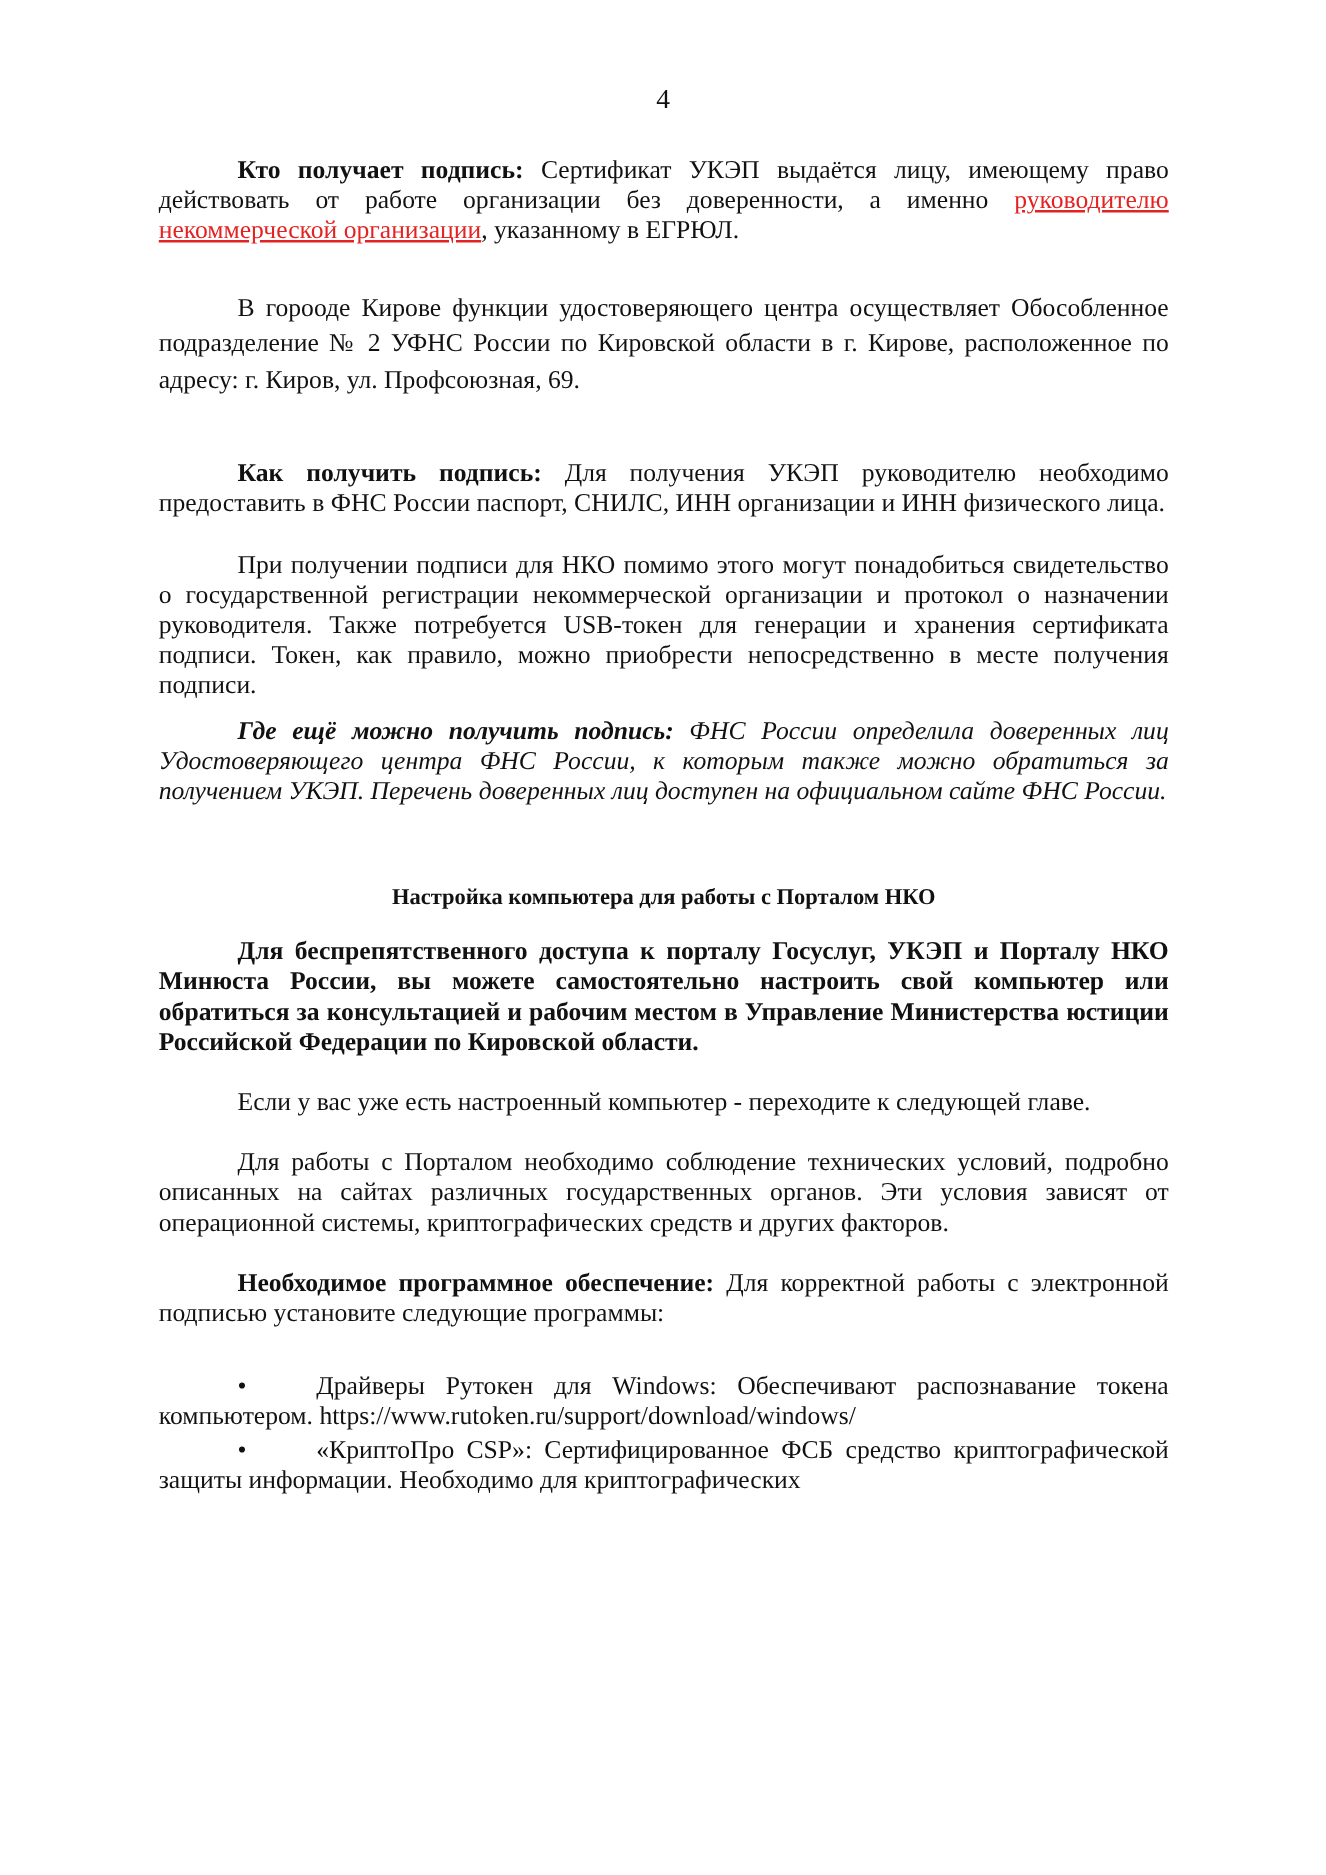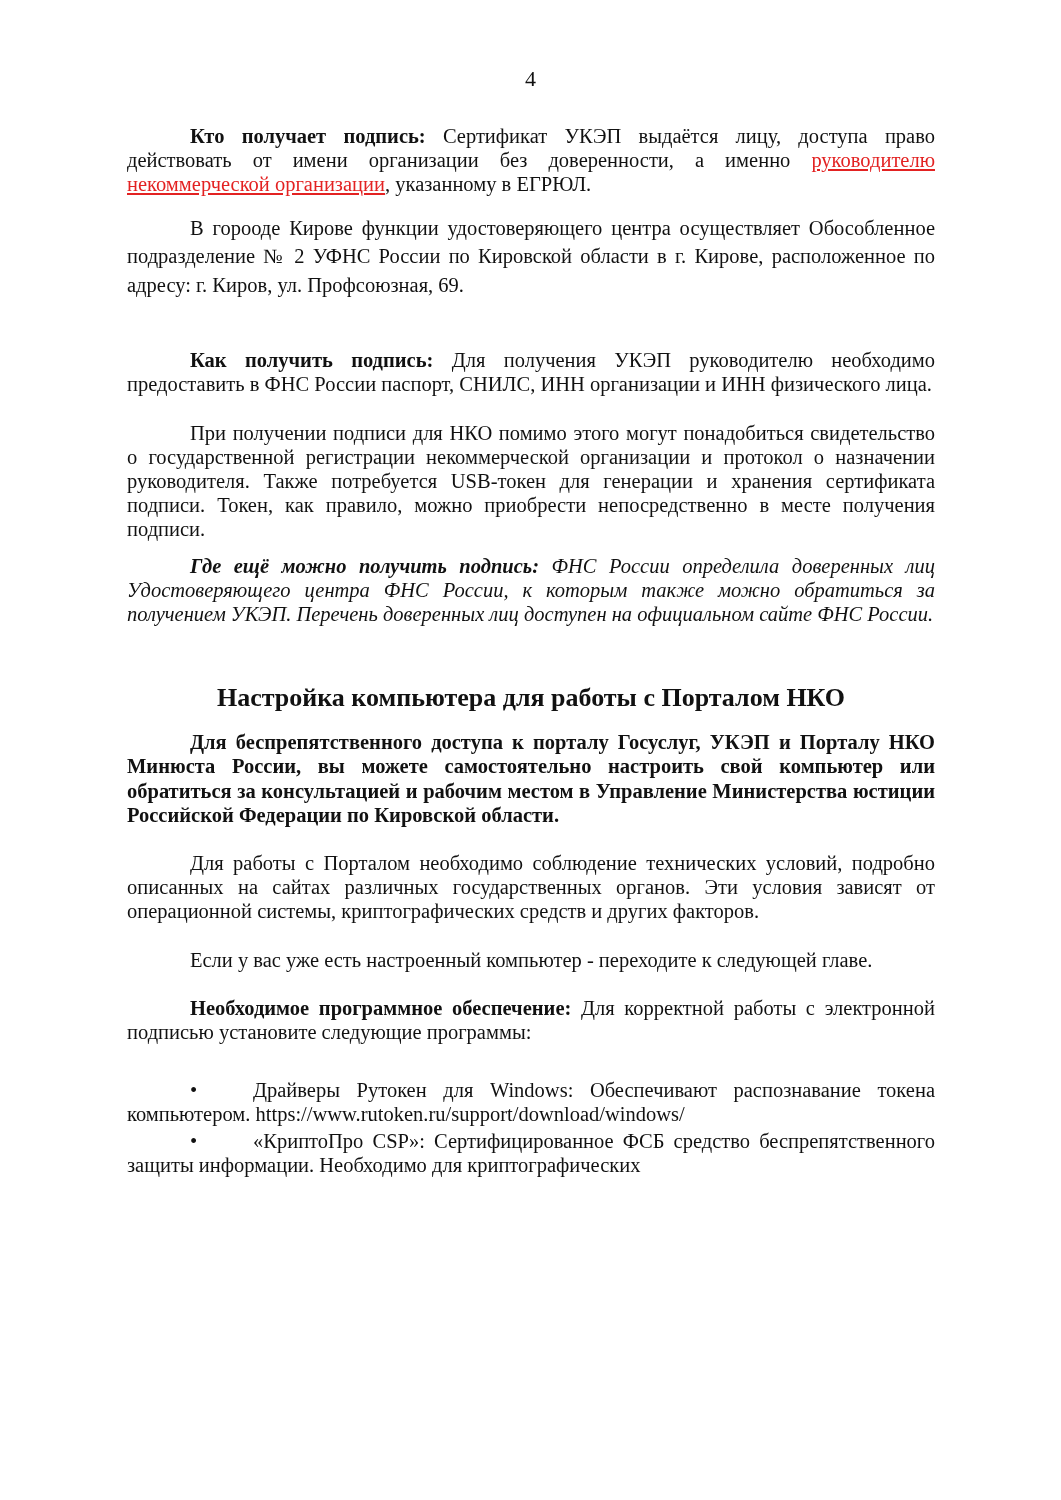--- a/index.html
+++ b/index.html
@@ -13,52 +13,52 @@
       text-align: center; font-size: 22px; line-height: 30px;
     }
     .content {
       position: absolute; left: 127px; width: 808px; top: 124px;
       font-size: 20.5px; line-height: 24.2px;
     }
     p { margin: 0; text-align: justify; text-indent: 63px; }
     .b { font-weight: bold; }
     a.red-link { color: #e32222; text-decoration: underline; }
     .heading {
-      text-align: center; font-weight: bold; font-size: 26px; line-height: 28px;
+      text-align: center; font-weight: bold; font-size: 18px; line-height: 28px;
       text-indent: 0; margin: 0;
     }
     .bullet { text-indent: 63px; }
     .bullet .dot { display: inline-block; width: 63px; text-indent: 0; }
     .url { font-weight: normal; }
   </style>
 </head>
 <body>
 
 <div class="page-number">4</div>
 
 <div class="content">
 
-  <p><span class="b">Кто получает подпись:</span><span> Сертификат УКЭП выдаётся лицу, доступа право действовать от имени организации без доверенности, а именно </span><a class="red-link">руководителю некоммерческой организации</a><span>, указанному в ЕГРЮЛ.</span></p>
+  <p><span class="b">Кто получает подпись:</span><span> Сертификат УКЭП выдаётся лицу, имеющему право действовать от работе организации без доверенности, а именно </span><a class="red-link">руководителю некоммерческой организации</a><span>, указанному в ЕГРЮЛ.</span></p>
 
-  <p style="margin-top:17px; line-height:28.5px;"><span>В горооде Кирове функции удостоверяющего центра осуществляет Обособленное подразделение № 2 УФНС России по Кировской области в г. Кирове,</span> <span>расположенное по адресу: г. Киров, ул. Профсоюзная, 69.</span></p>
+  <p style="margin-top:36px; line-height:28.5px;"><span>В горооде Кирове функции удостоверяющего центра осуществляет Обособленное подразделение № 2 УФНС России по Кировской области в г. Кирове,</span> <span>расположенное по адресу: г. Киров, ул. Профсоюзная, 69.</span></p>
 
   <p style="margin-top:49px;"><span class="b">Как получить подпись:</span><span> Для получения УКЭП руководителю необходимо предоставить в ФНС России паспорт, СНИЛС, ИНН организации и ИНН физического лица.</span></p>
 
   <p style="margin-top:24px;"><span>При получении подписи для НКО помимо этого могут понадобиться свидетельство о государственной регистрации некоммерческой организации и протокол о назначении руководителя. Также потребуется USB-токен для генерации и хранения сертификата подписи. Токен, как правило, можно приобрести непосредственно в месте получения подписи.</span></p>
 
   <p style="margin-top:12px;font-style:italic;"><span class="b">Где ещё можно получить подпись:</span><span> ФНС России определила доверенных лиц Удостоверяющего центра ФНС России, к которым также можно обратиться за получением УКЭП. Перечень доверенных лиц доступен на официальном сайте ФНС России.</span></p>
 
   <h2 class="heading" style="margin-top:58px;">Настройка компьютера для работы с Порталом НКО</h2>
 
   <p style="margin-top:18px;font-weight:bold;"><span>Для беспрепятственного доступа к порталу Госуслуг, УКЭП и Порталу НКО Минюста России, вы можете самостоятельно настроить свой компьютер или обратиться за консультацией и рабочим местом в Управление Министерства юстиции Российской Федерации по Кировской области.</span></p>
 
+  <p style="margin-top:24px;"><span>Если у вас уже есть настроенный компьютер - переходите к следующей главе.</span></p>
+
   <p style="margin-top:24px;"><span>Для работы с Порталом необходимо соблюдение технических условий, подробно описанных на сайтах различных государственных органов. Эти условия зависят от операционной системы, криптографических средств и других факторов.</span></p>
-
-  <p style="margin-top:24px;"><span>Если у вас уже есть настроенный компьютер - переходите к следующей главе.</span></p>
 
 
   <p style="margin-top:24px;"><span class="b">Необходимое программное обеспечение:</span><span> Для корректной работы с электронной подписью установите следующие программы:</span></p>
 
   <p class="bullet" style="margin-top:34px;"><span class="dot">•</span><span>Драйверы Рутокен для Windows: Обеспечивают распознавание токена компьютером. </span><span class="url">https://www.rutoken.ru/support/download/windows/</span></p>
 
-  <p class="bullet" style="margin-top:2px;"><span class="dot">•</span><span>«КриптоПро CSP»: Сертифицированное ФСБ средство беспрепятственного защиты информации. Необходимо для криптографических</span></p>
+  <p class="bullet" style="margin-top:2px;"><span class="dot">•</span><span>«КриптоПро CSP»: Сертифицированное ФСБ средство криптографической защиты информации. Необходимо для криптографических</span></p>
 
 </div>
 
 </body></html>

